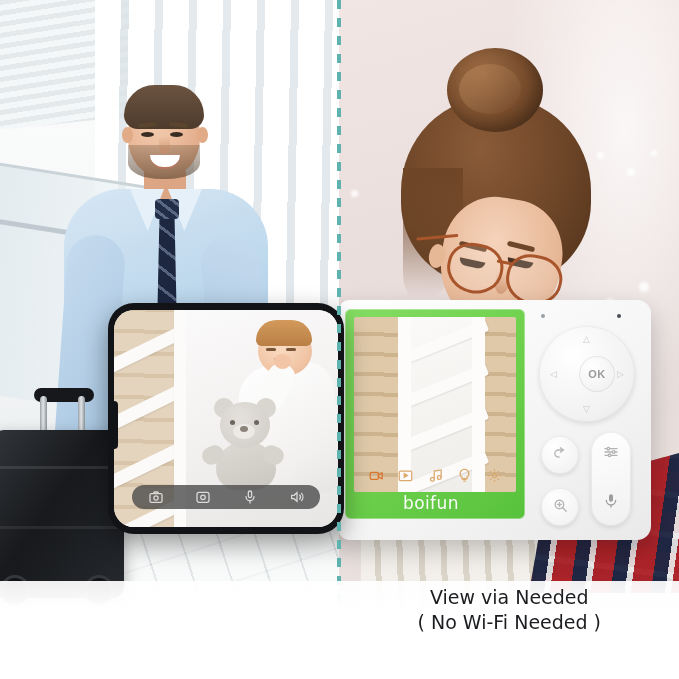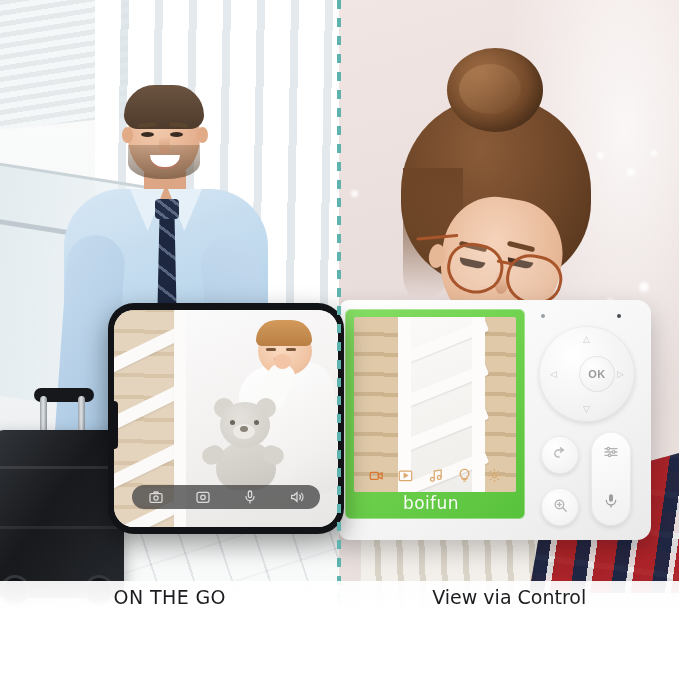--- a/index.html
+++ b/index.html
@@ -527,20 +527,20 @@
         </span>
       </div>
     </div>
   </div>
 
   <div id="divider-v"></div>
 
 
   <div id="caption-bar">
     <div class="cap">
-      <span class="l1">ON THE GO</span>
     </div>
     <div class="cap">
-      <span class="l2">View via Control</span>
+      <span class="l2">View via Needed</span>
+      <span class="l3">( No Wi-Fi Needed )</span>
     </div>
   </div>
 
 </div>
 
 </body></html>

